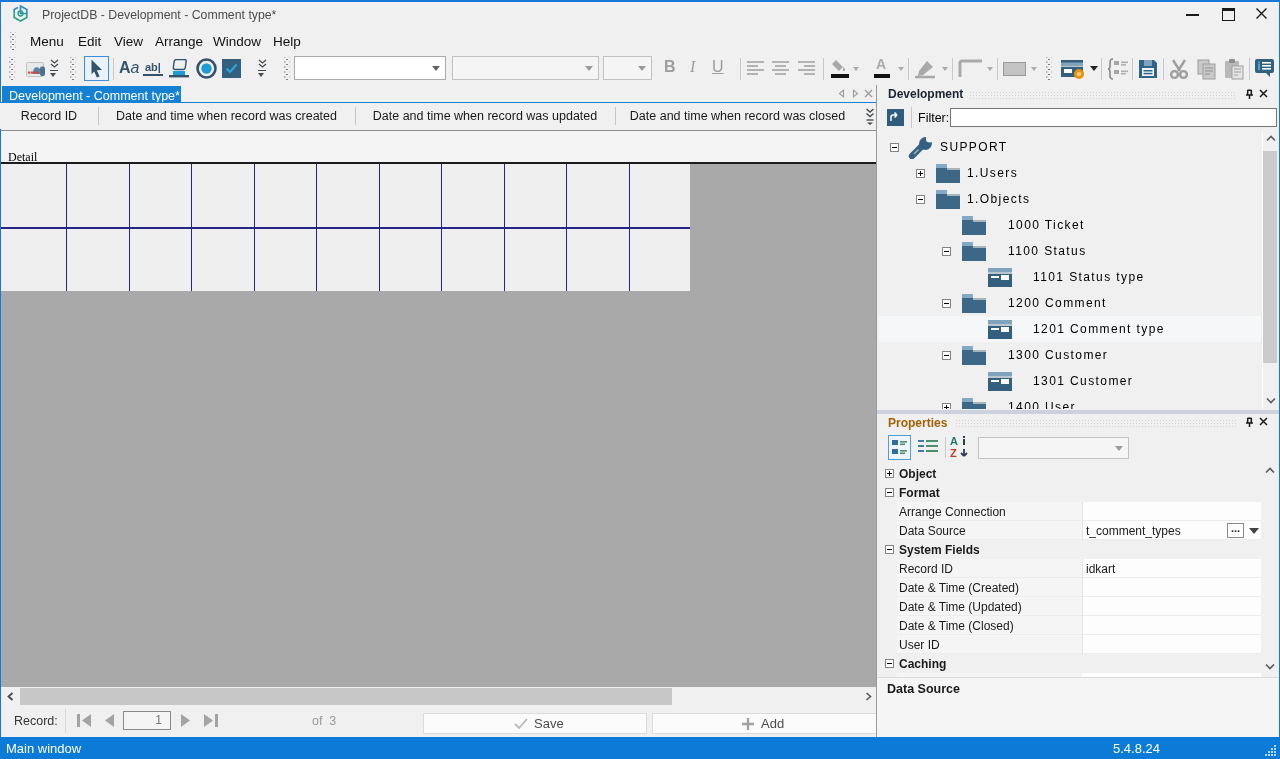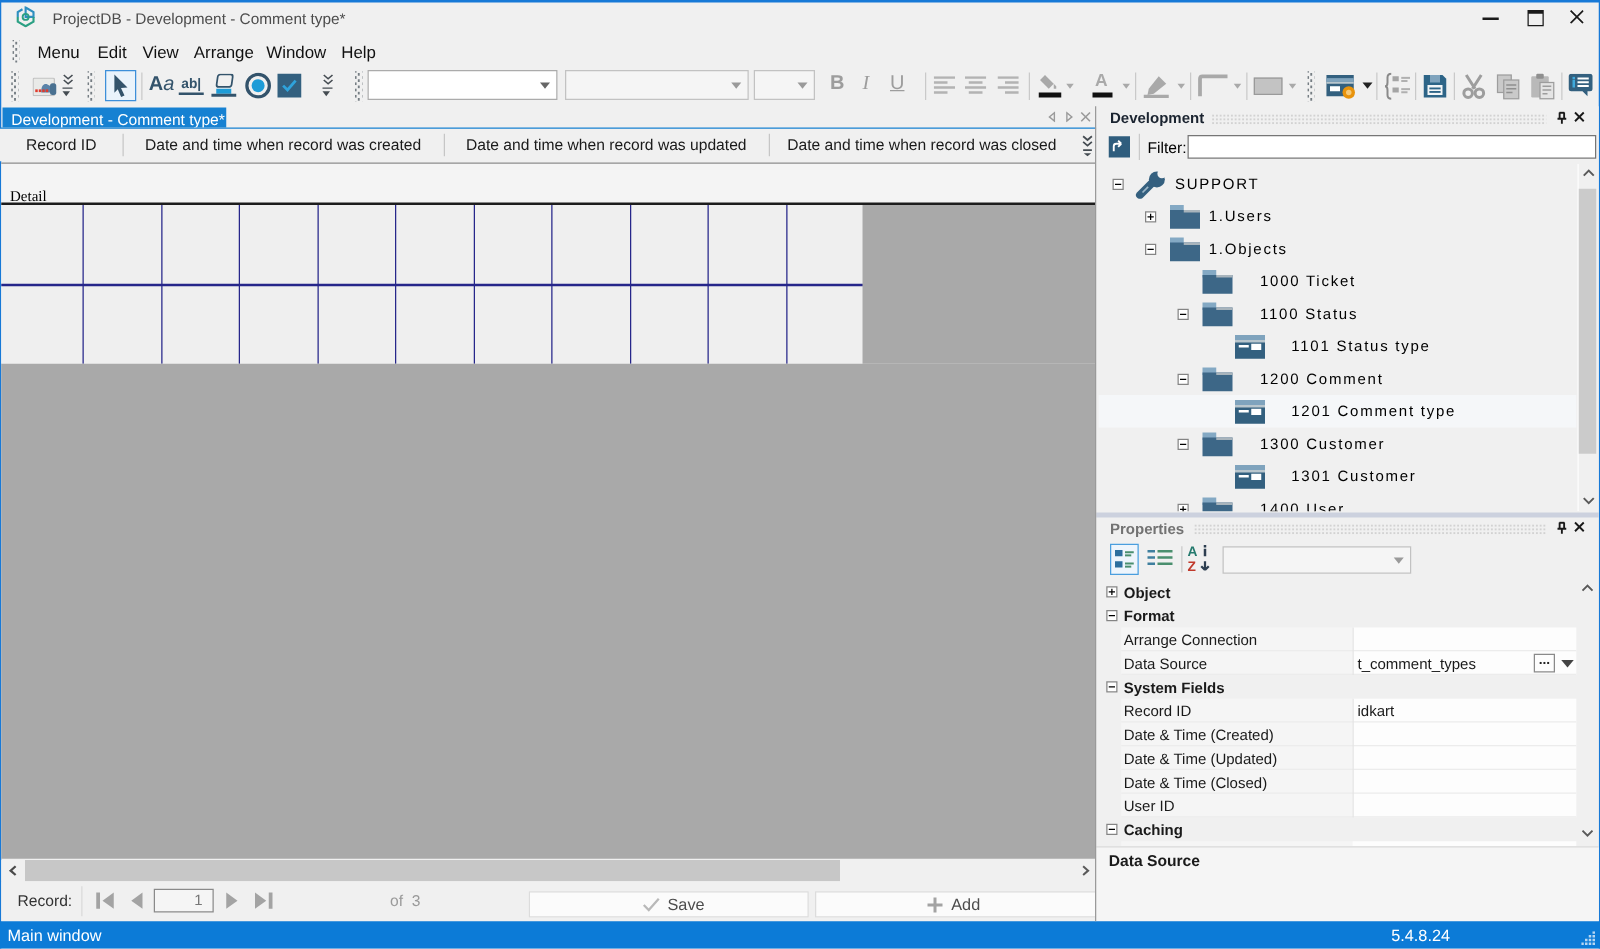--- a/index.html
+++ b/index.html
@@ -457,21 +457,21 @@
           <path d="M1 5.5 L5 1.5 L9 5.5" fill="none" stroke="#5a5a5a" stroke-width="1.6"></path>
         </svg>
       <div class="abs" style="left:386px;top:20px;width:14px;height:212px;background:#cbcbcb;"></div>
       <svg class="abs" style="left:389px;top:266px;" width="10" height="7" viewBox="0 0 10 7">
           <path d="M1 1.5 L5 5.5 L9 1.5" fill="none" stroke="#5a5a5a" stroke-width="1.6"></path>
         </svg>
     </div>
 
     <div class="abs" style="left:0;top:324.5px;width:402px;height:4px;background:#ccd1de;"></div>
 
-    <div class="abs" style="left:11px;top:331px;font-size:12px;font-weight:bold;color:#737373;">Properties</div>
+    <div class="abs" style="left:11px;top:331px;font-size:12px;font-weight:bold;color:#a16207;">Properties</div>
     <div class="abs dots" style="left:78px;top:334px;width:282px;height:9px;"></div>
     <svg class="abs" style="left:368px;top:332px;" width="9" height="11" viewBox="0 0 9 11">
         <path d="M2.5 1.2 H6.5 M2.7 1 V5.5 M6.3 1 V5.5 M1 6 H8 M4.5 6 V10" stroke="#1a1a1a" stroke-width="1.5" fill="none"></path>
       </svg>
     <svg class="abs" style="left:382px;top:332px;" width="9" height="9" viewBox="0 0 9 9">
         <path d="M1 1 L8 8 M8 1 L1 8" stroke="#1a1a1a" stroke-width="1.5"></path>
       </svg>
 
     <div class="abs" style="left:11px;top:350px;width:23px;height:25px;border:1px solid #4a9ede;background:#eef5fc;box-sizing:border-box;">
       <svg width="21" height="23" viewBox="0 0 21 23">

